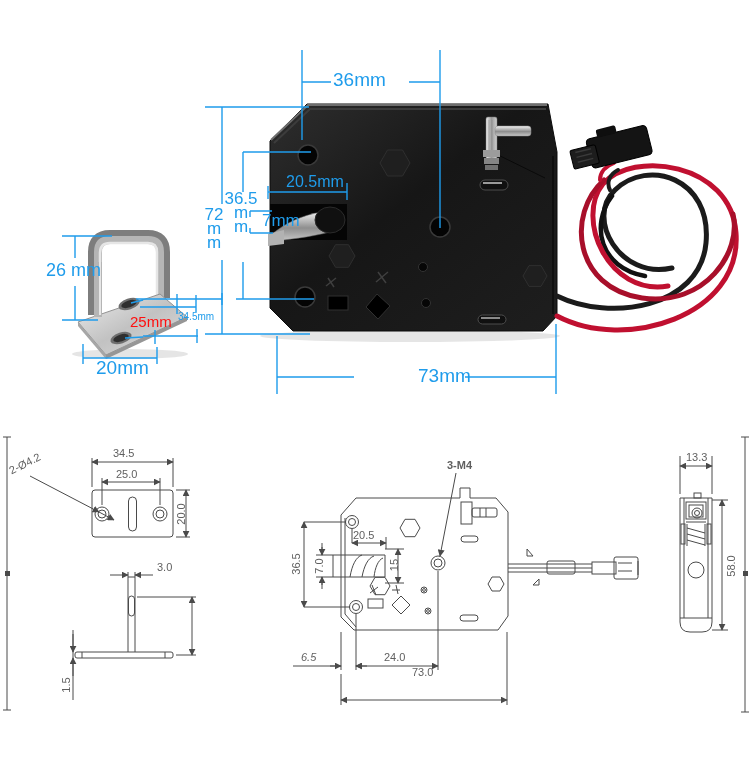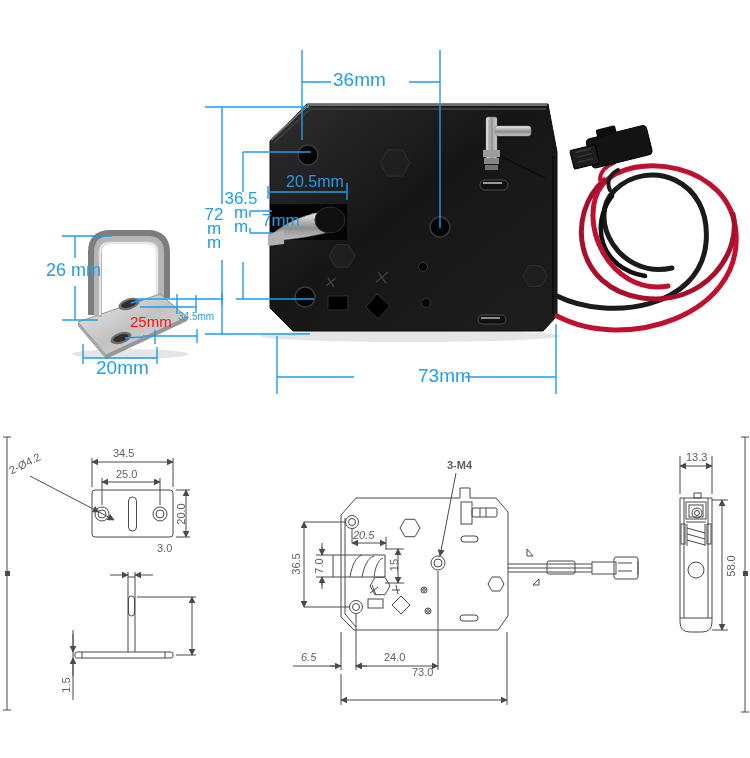--- a/index.html
+++ b/index.html
@@ -278,23 +278,23 @@
   <span class="lbl" style="left:46px;top:261px;font-size:18px;">26 mm</span>
   <span class="lbl red" style="left:130px;top:314px;font-size:15px;">25mm</span>
   <span class="lbl" style="left:178px;top:312px;font-size:10px;">34.5mm</span>
   <span class="lbl" style="left:96px;top:358px;font-size:19px;">20mm</span>
   <span class="lbl" style="left:382px;top:366px;font-size:19px;margin-left:36px;">73mm</span>
 
   <span class="dlbl" style="left:113px;top:448px;">34.5</span>
   <span class="dlbl" style="left:116px;top:469px;">25.0</span>
   <span class="dlbl rot" style="left:181px;top:514px;">20.0</span>
   <span class="dlbl" style="left:10px;top:466px;transform:rotate(-27deg);transform-origin:left center;">2-Ø4.2</span>
-  <span class="dlbl" style="left:157px;top:543px;">3.0</span>
+  <span class="dlbl" style="left:157px;top:562px;">3.0</span>
   <span class="dlbl rot" style="left:66px;top:685px;">1.5</span>
-  <span class="dlbl" style="left:353px;top:530px;font-style:italic;">20.5</span>
+  <span class="dlbl" style="left:353px;top:530px;">20.5</span>
   <span class="dlbl rot" style="left:296px;top:564px;">36.5</span>
   <span class="dlbl rot" style="left:319px;top:566px;">7.0</span>
   <span class="dlbl rot" style="left:394px;top:565px;">15</span>
   <span class="dlbl" style="left:447px;top:460px;font-weight:bold;">3-M4</span>
   <span class="dlbl" style="left:301px;top:652px;font-style:italic;">6.5</span>
   <span class="dlbl" style="left:384px;top:652px;">24.0</span>
   <span class="dlbl" style="left:412px;top:667px;">73.0</span>
   <span class="dlbl" style="left:686px;top:452px;">13.3</span>
   <span class="dlbl rot" style="left:731px;top:566px;">58.0</span>
 </div>

